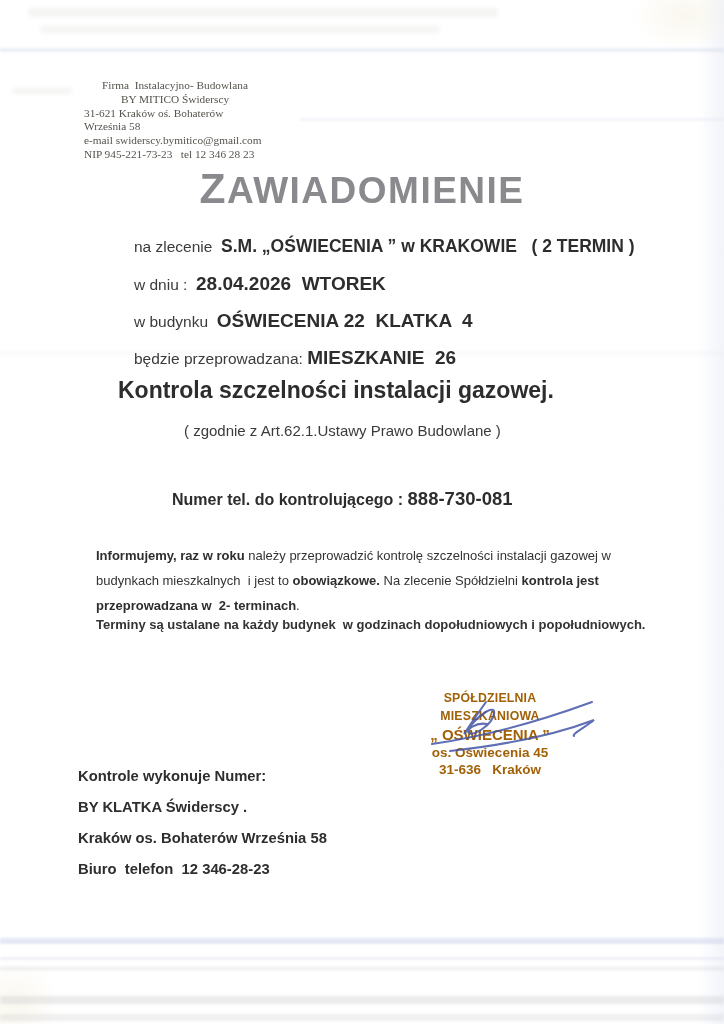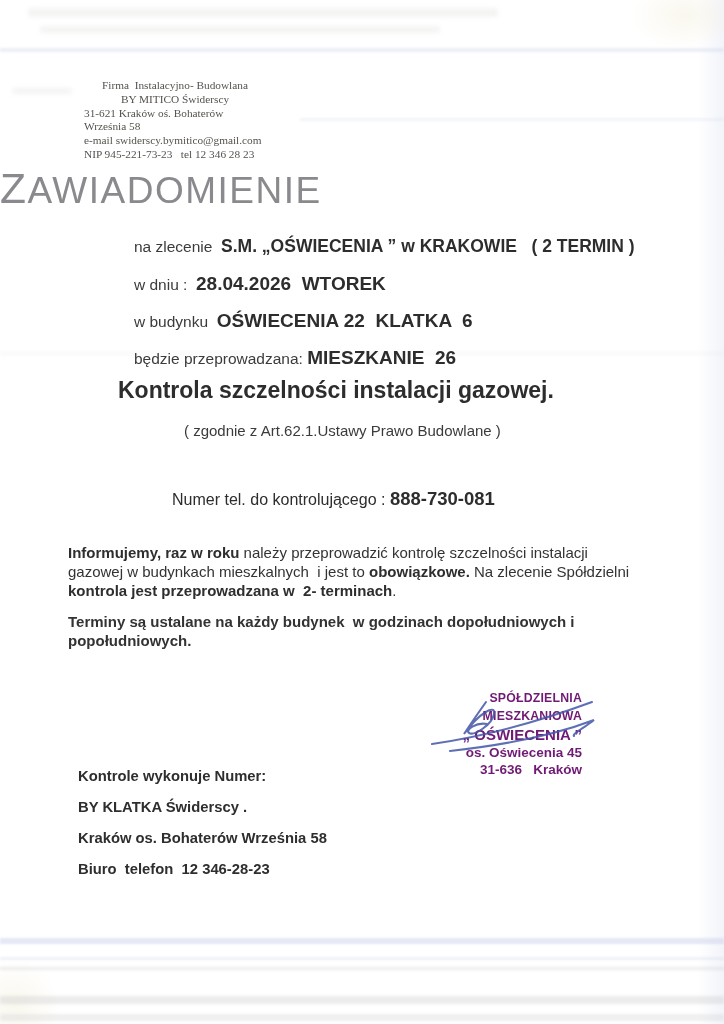--- a/index.html
+++ b/index.html
@@ -17,22 +17,22 @@
   .letterhead{
     position:absolute;left:84px;top:79px;width:182px;
     font-family:"Liberation Serif", serif;
     font-size:11.3px;line-height:13.8px;color:#55524c;
   }
   .letterhead .center{text-align:center;}
 
   
   .doc-title{
     position:absolute;left:0;top:164px;width:724px;
-    text-align:left;
-    font-size:37px;font-weight:normal;letter-spacing:1.5px;
+    text-align:center;
+    font-size:37px;font-weight:bold;letter-spacing:1.5px;
     color:#8a8a8e;
   }
   .doc-title::first-letter{font-size:115%;}
 
   
   .nline{position:absolute;left:134px;}
   .nline .lbl{font-size:15.5px;color:#3b3b3b;}
   .nline .val{font-size:19px;font-weight:bold;color:#2d2d2d;}
   .l-order{top:236px;}
   .l-order .val{font-size:17.5px;}
@@ -46,36 +46,36 @@
   }
   .legal{
     position:absolute;left:184px;top:422px;
     font-size:15px;color:#3b3b3b;text-align:right;
   }
   .hours{
     position:absolute;left:216px;top:450px;
     font-size:20px;font-weight:bold;color:#2d2d2d;
   }
   .phone{position:absolute;left:172px;top:488px;}
-  .phone .lbl{font-size:16px;font-weight:normal;color:#2d2d2d;}
+  .phone .lbl{font-size:16px;font-weight:bold;color:#2d2d2d;}
   .phone .num{font-size:18.5px;font-weight:bold;color:#2d2d2d;}
 
   
   .para{
-    position:absolute;left:68px;width:570px;
-    font-size:15px;line-height:19px;color:#333333;
+    position:absolute;left:96px;width:570px;
+    font-size:13px;line-height:25px;color:#333333;
   }
   .p1{top:543px;}
   .p2{top:612px;font-weight:bold;}
   .para b{font-weight:bold;color:#2e2e2e;}
 
   
   .stamp{
     position:absolute;left:398px;top:689px;width:184px;
-    text-align:right;color:#701a75;font-weight:bold;
+    text-align:center;color:#a16207;font-weight:bold;
   }
   .stamp .s1{font-size:12.3px;letter-spacing:.2px;line-height:18px;}
   .stamp .s2{font-size:15px;line-height:19px;}
   .stamp .s3{font-size:13.5px;line-height:17px;}
   .stamp .s4{font-size:13.5px;line-height:17px;}
   .signature{
     position:absolute;left:424px;top:694px;width:178px;height:72px;
     pointer-events:none;
   }
 
@@ -126,21 +126,21 @@
 
   <div class="nline l-order">
     <span class="lbl" data-bind="order_line.prefix">na zlecenie  </span><span class="val" data-bind="order_line.client">S.M. „OŚWIECENIA ” w KRAKOWIE</span><span class="val" data-bind="order_line.term">   ( 2 TERMIN )</span>
   </div>
 
   <div class="nline l-date">
     <span class="lbl" data-bind="date_line.label">w dniu :  </span><span class="val" data-bind="date_line.value">28.04.2026  WTOREK</span>
   </div>
 
   <div class="nline l-building">
-    <span class="lbl" data-bind="building_line.label">w budynku  </span><span class="val" data-bind="building_line.value">OŚWIECENIA 22  KLATKA  6</span>
+    <span class="lbl" data-bind="building_line.label">w budynku  </span><span class="val" data-bind="building_line.value">OŚWIECENIA 22  KLATKA  4</span>
   </div>
 
   <div class="nline l-inspection">
     <span class="lbl" data-bind="inspection_line.label">będzie przeprowadzana: </span><span class="val" data-bind="inspection_line.value">MIESZKANIE  26</span>
   </div>
 
   <div class="heading" data-bind="heading">Kontrola szczelności instalacji gazowej.</div>
 
   <div class="legal" data-bind="legal_note">( zgodnie z Art.62.1.Ustawy Prawo Budowlane )</div>
 

